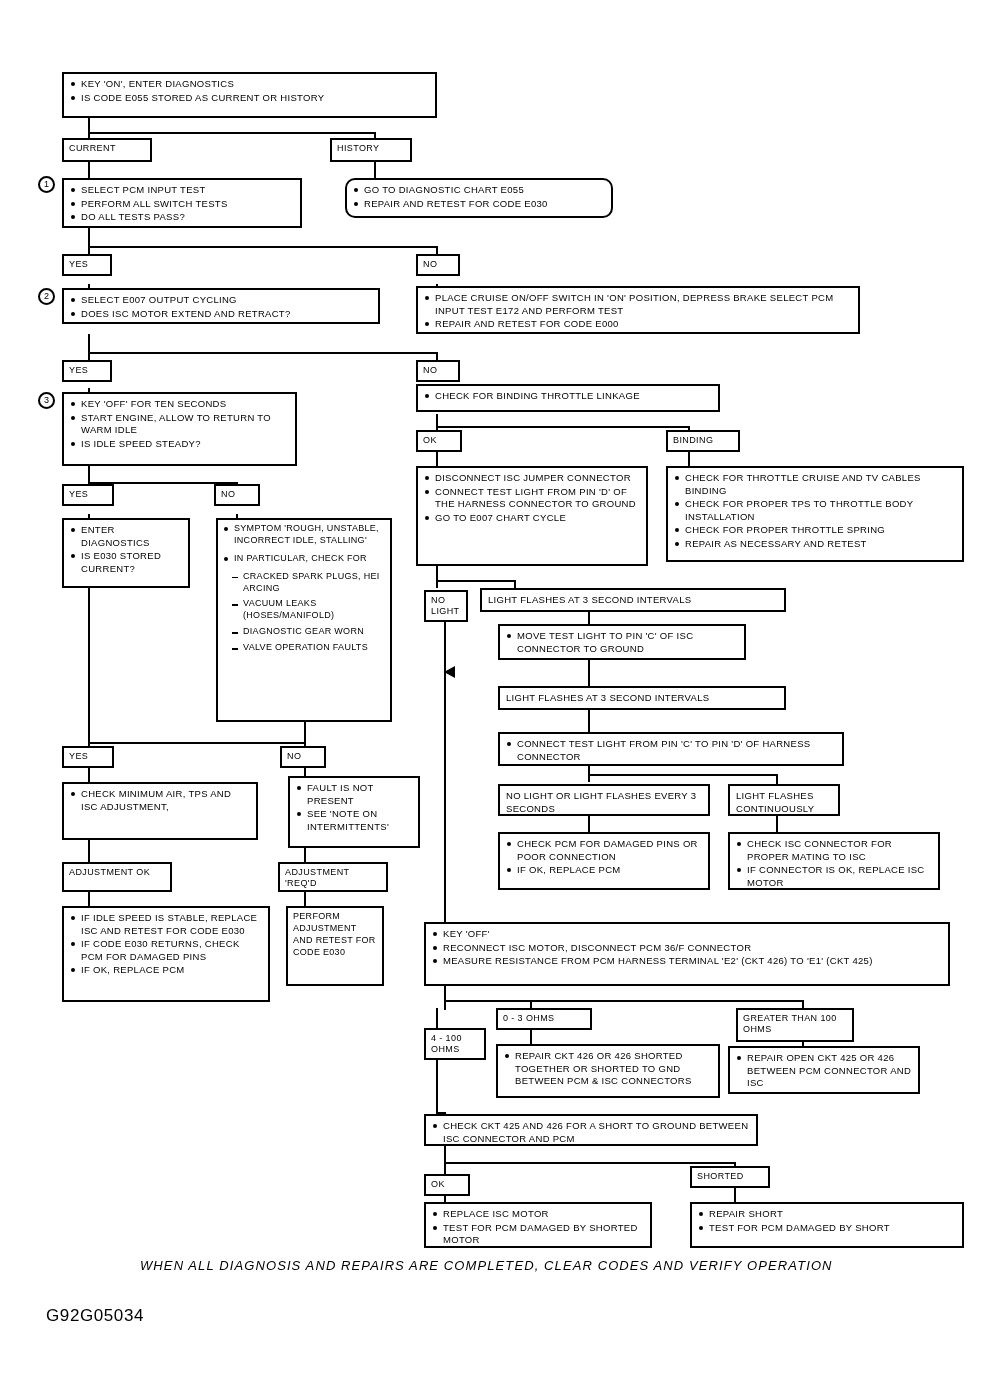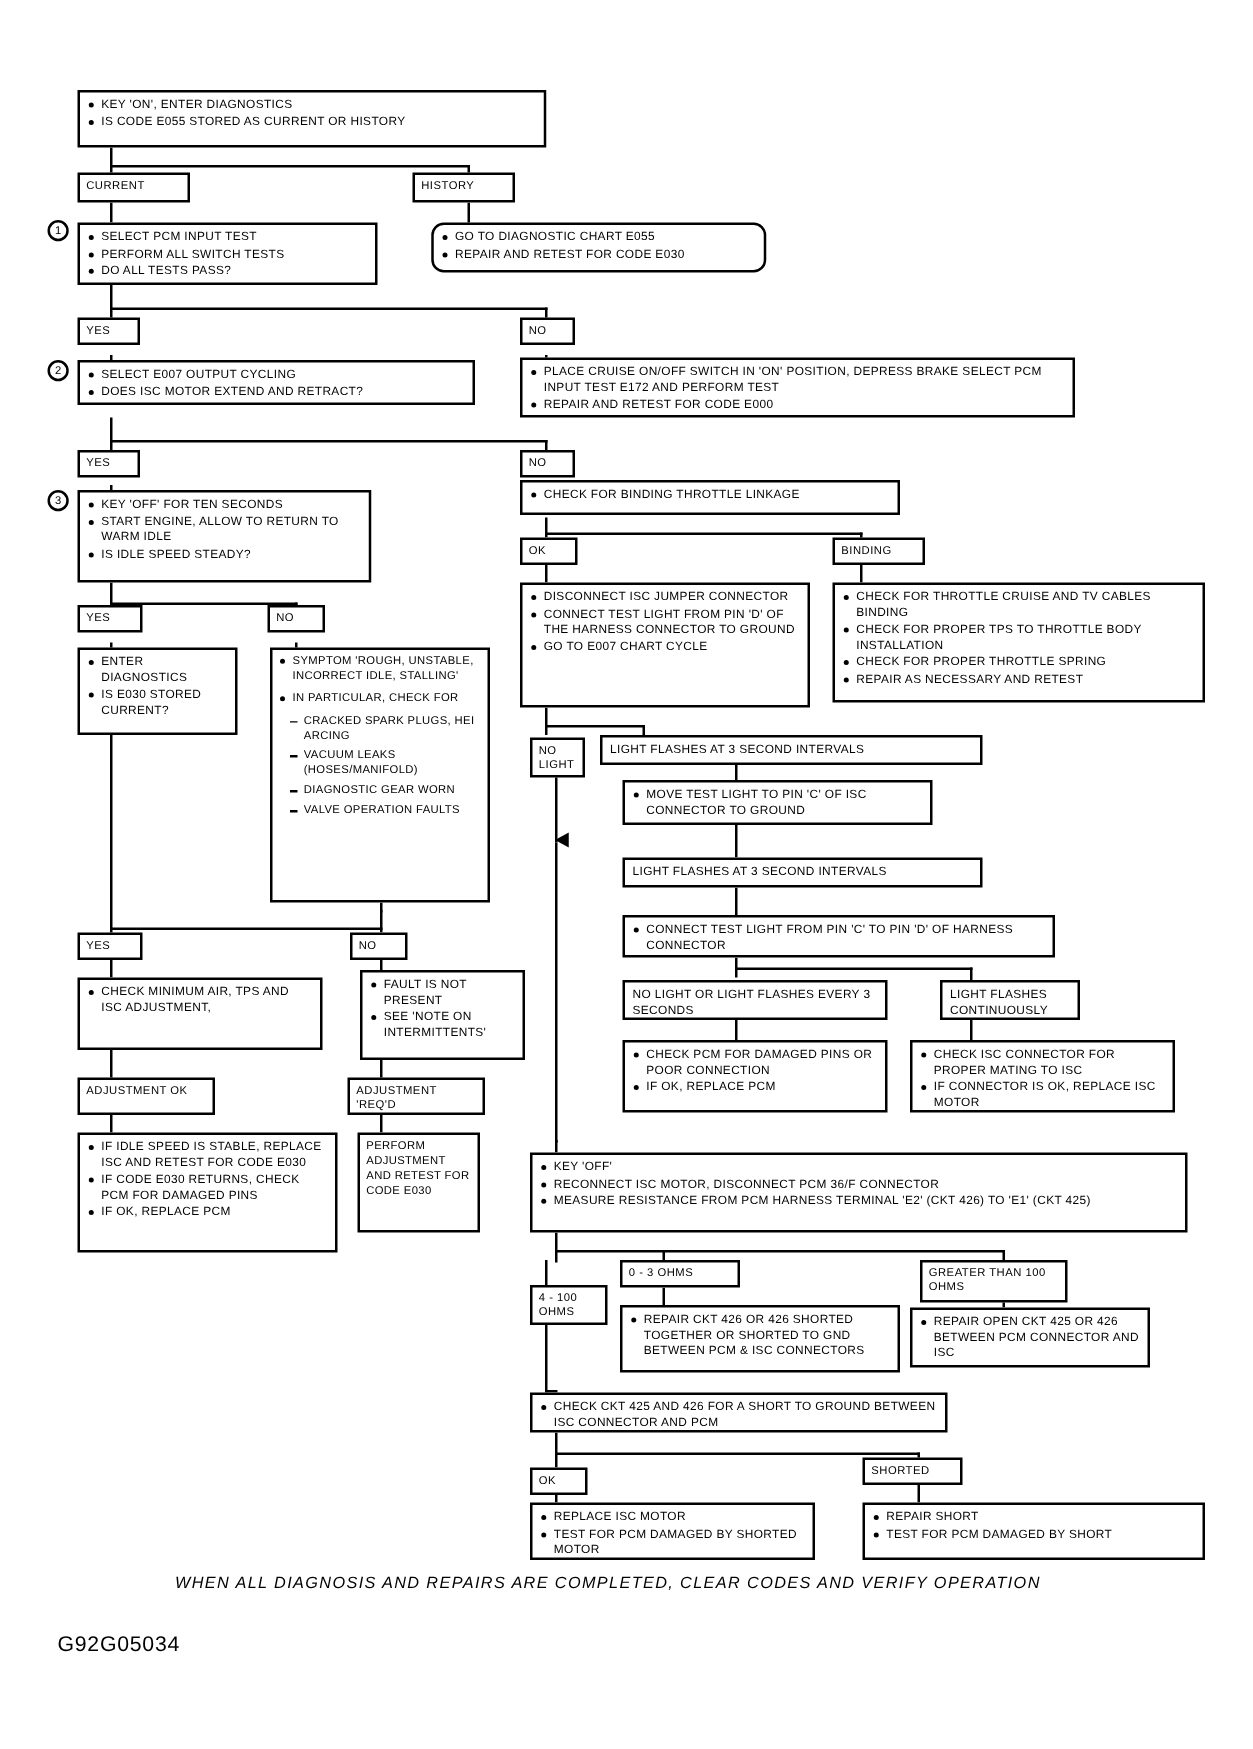--- a/index.html
+++ b/index.html
@@ -335,21 +335,21 @@
   <div class="box" style="left:498px; top:732px; width:346px; height:34px;">
     <ul class="bl">
       <li>CONNECT TEST LIGHT FROM PIN 'C' TO PIN 'D' OF HARNESS CONNECTOR</li>
     </ul>
   </div>
 
   <div class="box" style="left:498px; top:784px; width:212px; height:32px;">
     <span>NO LIGHT OR LIGHT FLASHES EVERY 3 SECONDS</span>
   </div>
 
-  <div class="box" style="left:728px; top:784px; width:112px; height:32px;margin-left:24px;">
+  <div class="box" style="left:728px; top:784px; width:112px; height:32px;">
     <span>LIGHT FLASHES CONTINUOUSLY</span>
   </div>
 
   <div class="box" style="left:498px; top:832px; width:212px; height:58px;">
     <ul class="bl">
       <li>CHECK PCM FOR DAMAGED PINS OR POOR CONNECTION</li>
       <li>IF OK, REPLACE PCM</li>
     </ul>
   </div>
 

